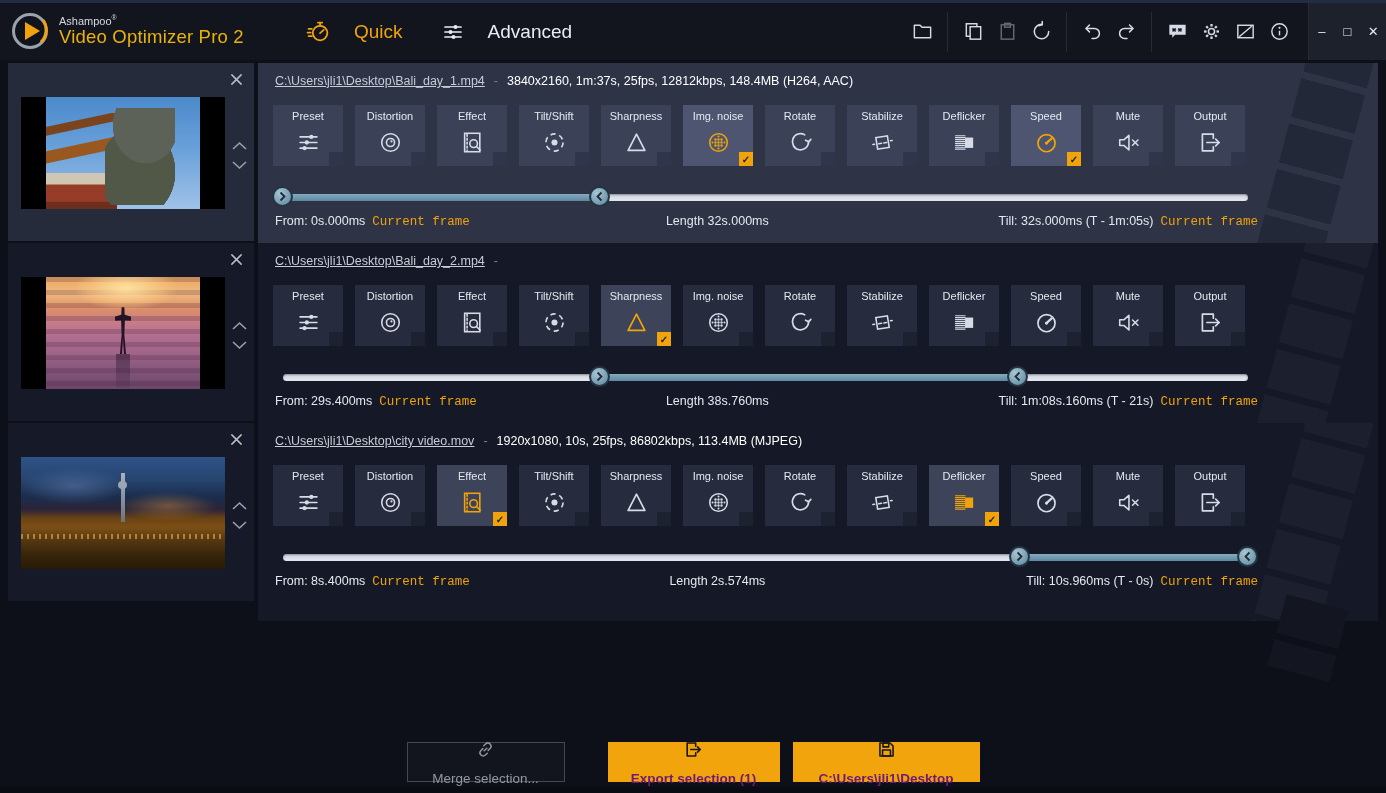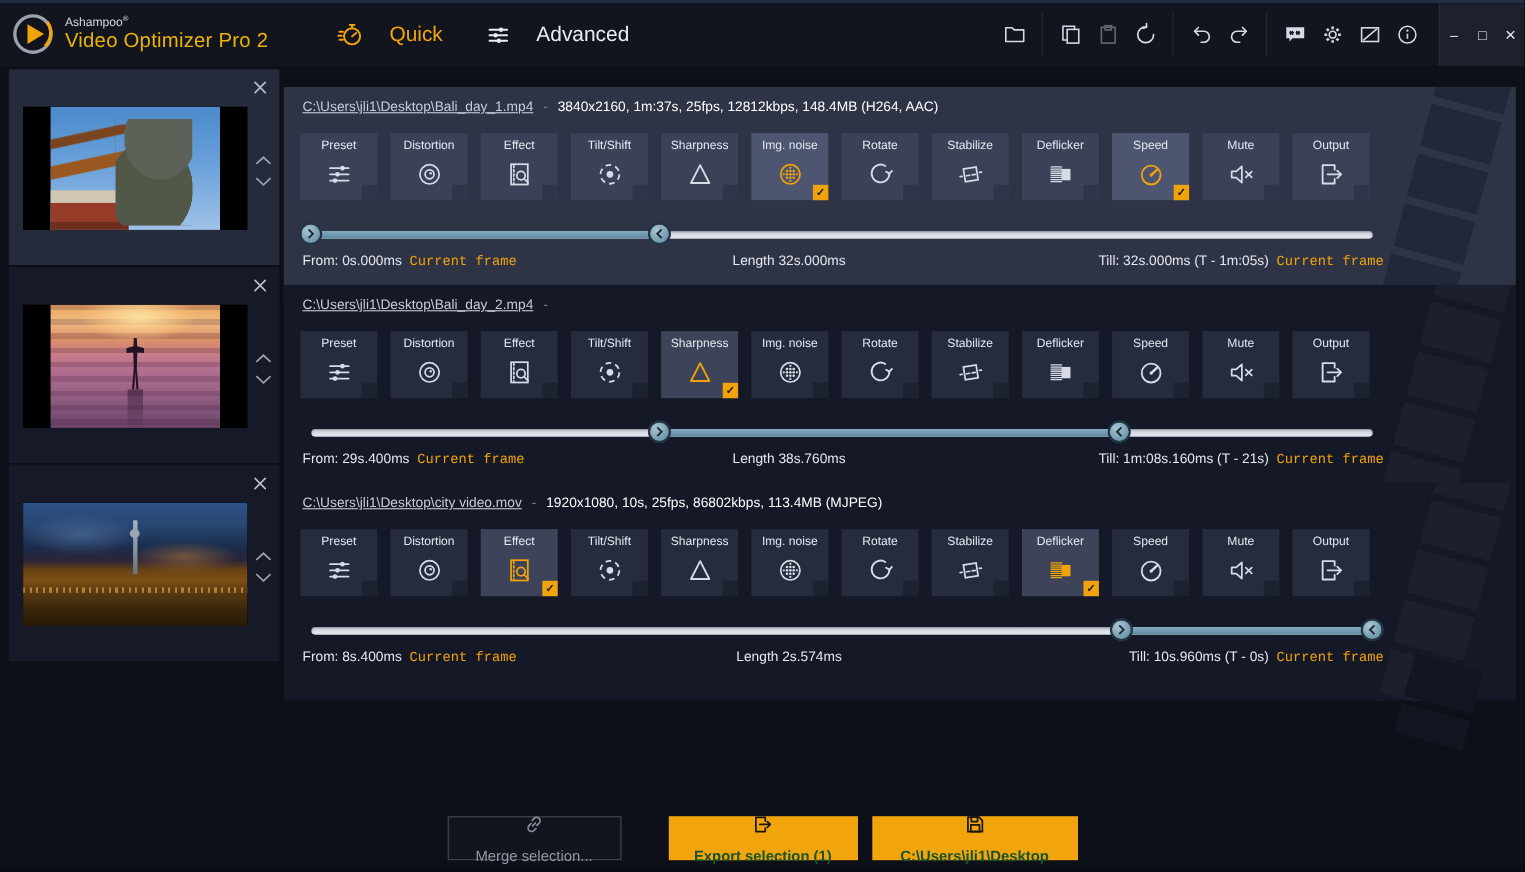--- a/index.html
+++ b/index.html
@@ -25,21 +25,21 @@
   .tsep{width:1px;height:40px;background:#262a36;margin:0 8px;}
   .win{position:absolute;right:0;top:0;width:78px;height:57px;background:#1d212c;border-left:1px solid #272b37;
        display:flex;align-items:center;justify-content:space-around;}
   .wbtn{color:#e8eaf0;font-size:13px;cursor:pointer;width:20px;text-align:center;}
 
   
   .rows{position:absolute;top:60px;left:8px;right:8px;}
   .row{position:relative;height:178px;margin-bottom:2px;}
   .thumb-card{position:absolute;left:0;top:0;width:246px;height:178px;background:#161a28;}
   .row.selected .thumb-card{background:#262b3c;}
-  .panel{position:absolute;left:250px;right:0;top:0;height:198px;background:#151826;overflow:hidden;margin-top:16px;}
+  .panel{position:absolute;left:250px;right:0;top:0;height:198px;background:#151826;overflow:hidden;}
   .row.selected .panel{background:#2e3346;}
   .film-strip{position:absolute;top:-26px;bottom:-26px;right:32px;width:66px;transform:rotate(15deg);
         background:repeating-linear-gradient(180deg,#1b1f2e 0 40px,transparent 40px 47px);pointer-events:none;}
   .row.selected .film-strip{background:repeating-linear-gradient(180deg,#232839 0 40px,transparent 40px 47px);}
   .bg-film{position:absolute;top:598px;right:46px;width:64px;height:74px;transform:rotate(15deg);
         background:repeating-linear-gradient(180deg,#131620 0 40px,transparent 40px 47px);}
 
   .thumb{position:absolute;left:13px;top:34px;width:204px;height:112px;background:#000;overflow:hidden;cursor:pointer;}
   .thumb-img{position:absolute;top:0;bottom:0;left:25px;right:25px;}
   .t-city-night .thumb-img{left:0;right:0;}
@@ -101,21 +101,21 @@
   .labels{position:absolute;top:151px;left:17px;right:120px;height:17px;font-size:12.5px;color:#e5e8ef;white-space:nowrap;}
   .lab-left{position:absolute;left:0;top:0;}
   .lab-center{position:absolute;left:45%;top:0;transform:translateX(-50%);text-align:center;}
   .lab-right{position:absolute;right:0;top:0;}
   .cf{color:#f0a30a;margin-left:7px;cursor:pointer;font-family:Liberation Mono, monospace;}
 
   
   .footer{position:absolute;bottom:11px;left:0;right:0;height:40px;display:flex;justify-content:center;}
   .fbtn{height:40px;display:flex;align-items:center;justify-content:center;gap:11px;font-size:13.5px;cursor:pointer;flex-direction:column;}
   .btn-merge{width:158px;border:1px solid #434856;background:#12151e;color:#9297a2;margin-right:43px;}
-  .btn-orange{background:#f1a40b;color:#14532d;font-weight:bold;}
+  .btn-orange{background:#f1a40b;color:#701a75;font-weight:bold;}
   .btn-export{width:172px;margin-right:13px;}
   .btn-path{width:187px;}
   .bottom-edge{position:absolute;bottom:0;left:0;right:0;height:6px;background:#0a0c13;}
 
   svg{display:block;}
 </style>
 </head>
 <body>
 
 <div class="app">

